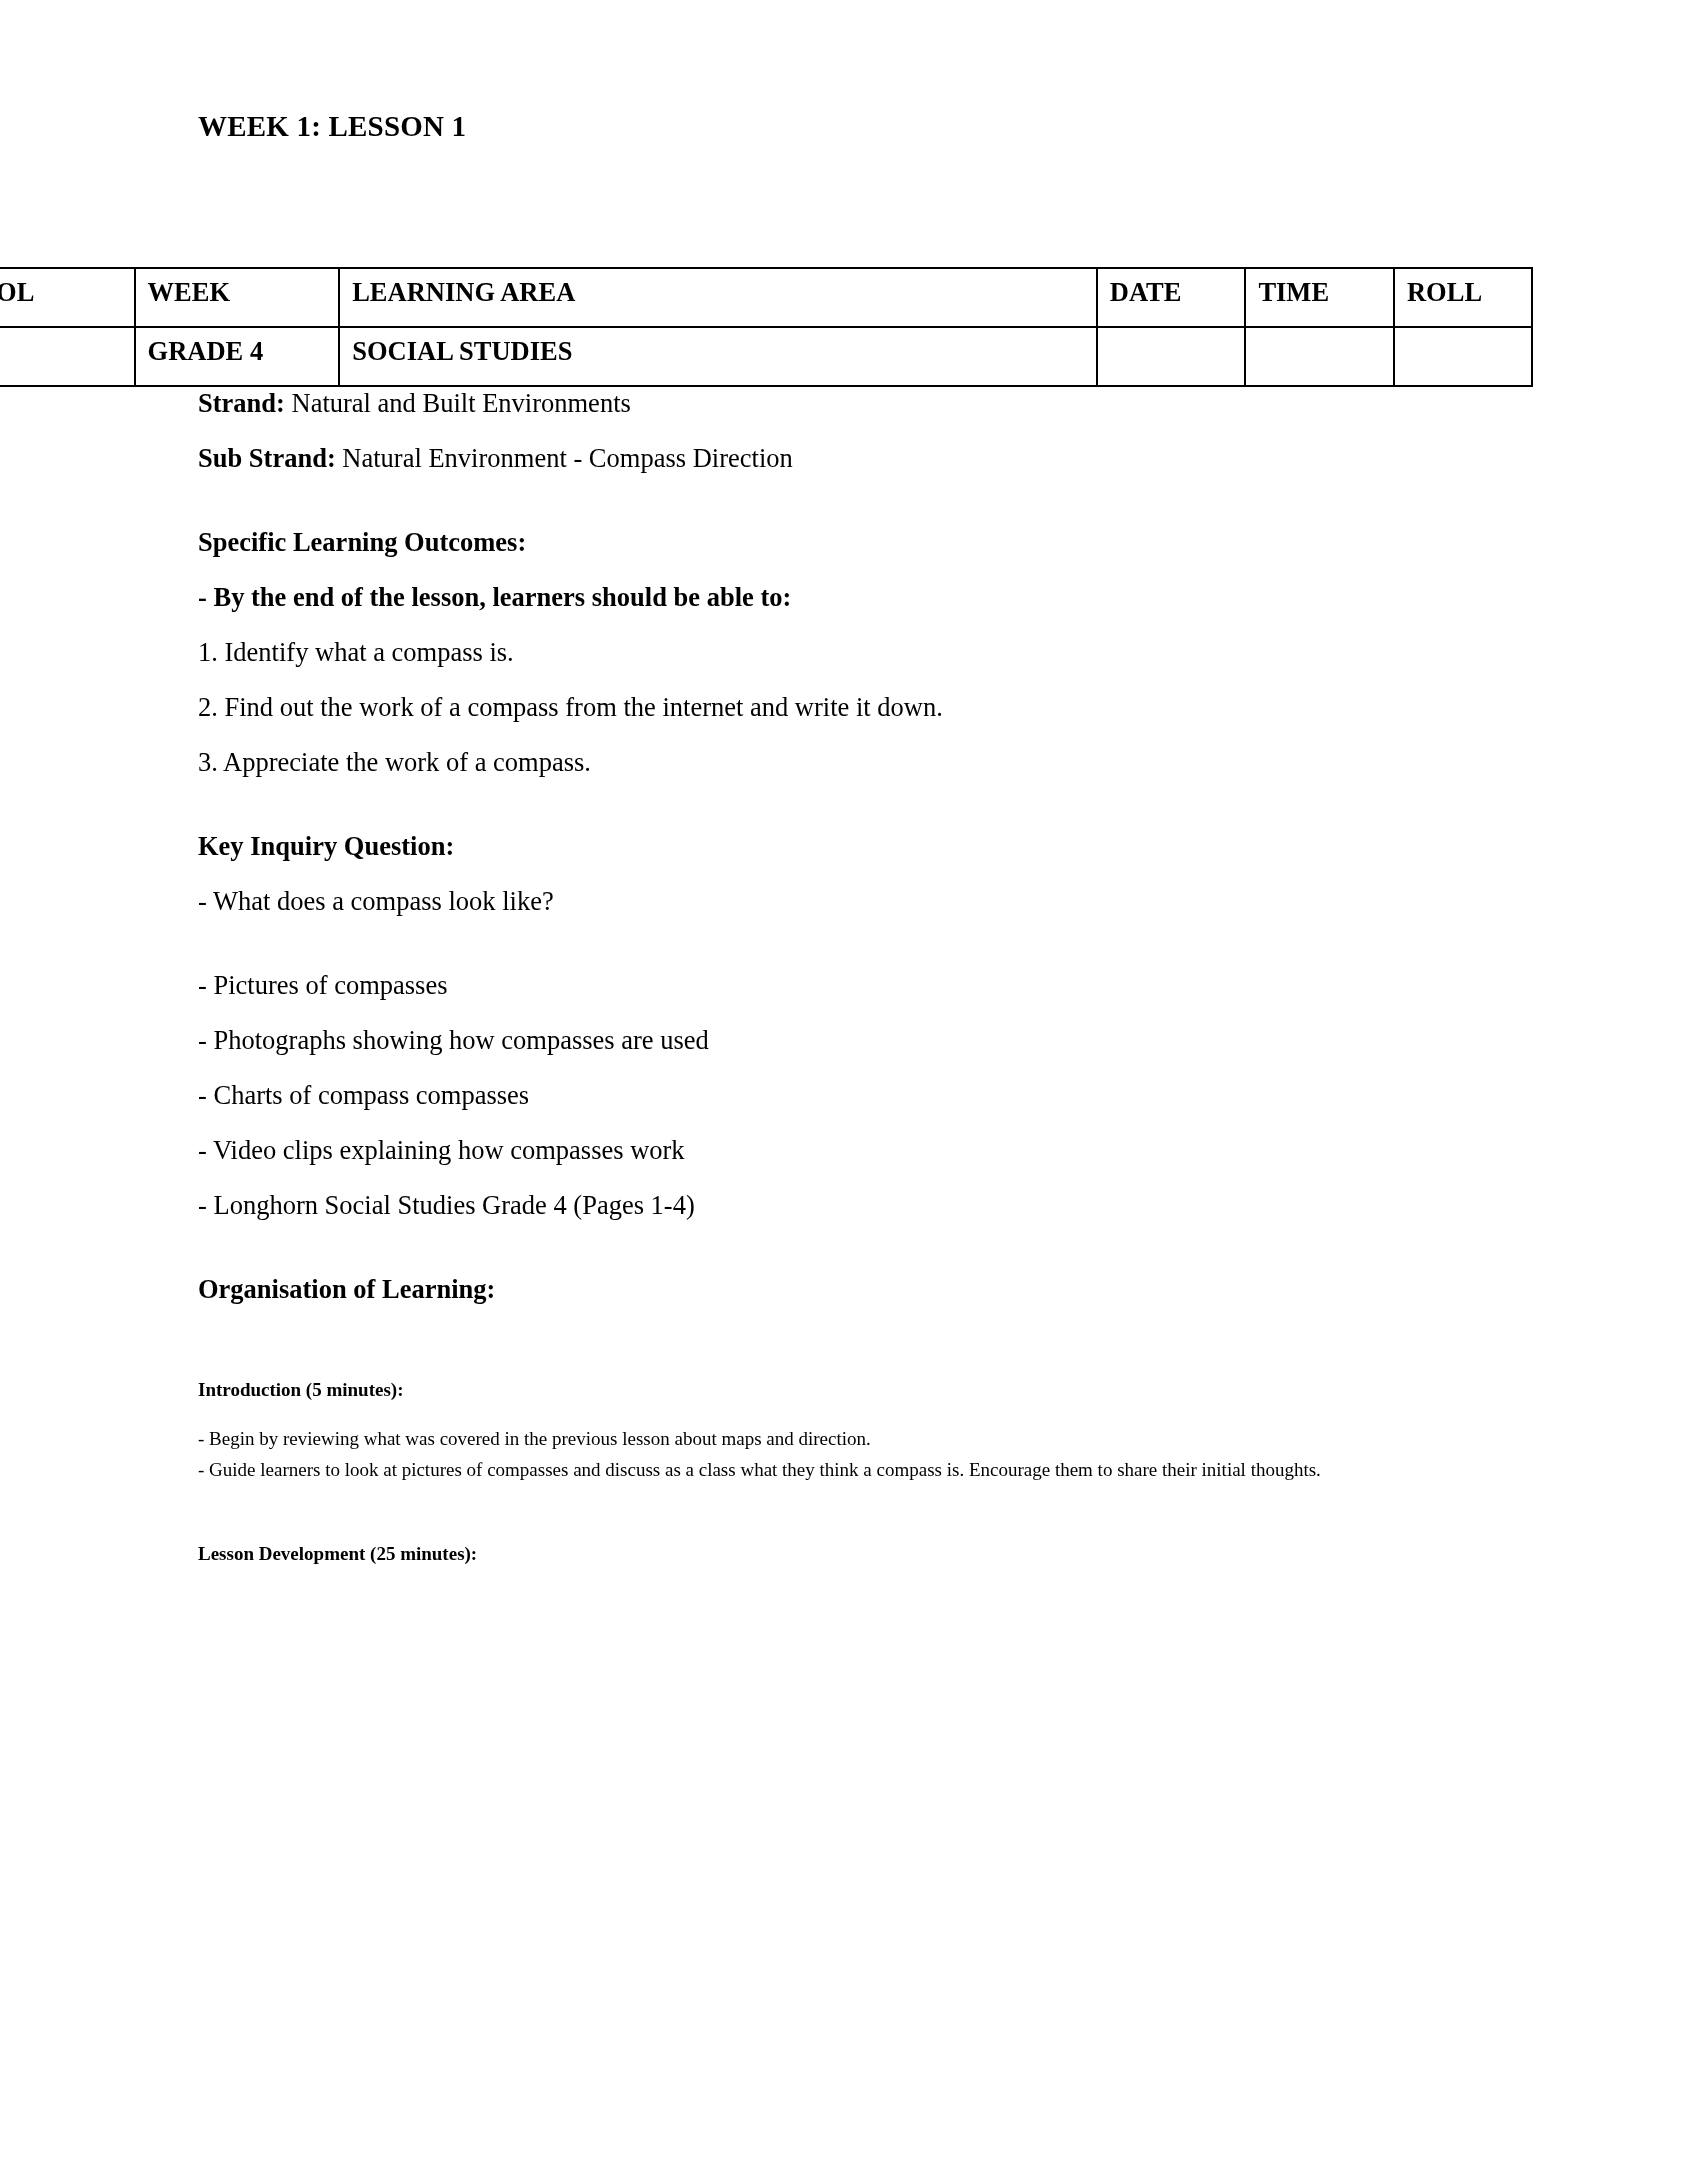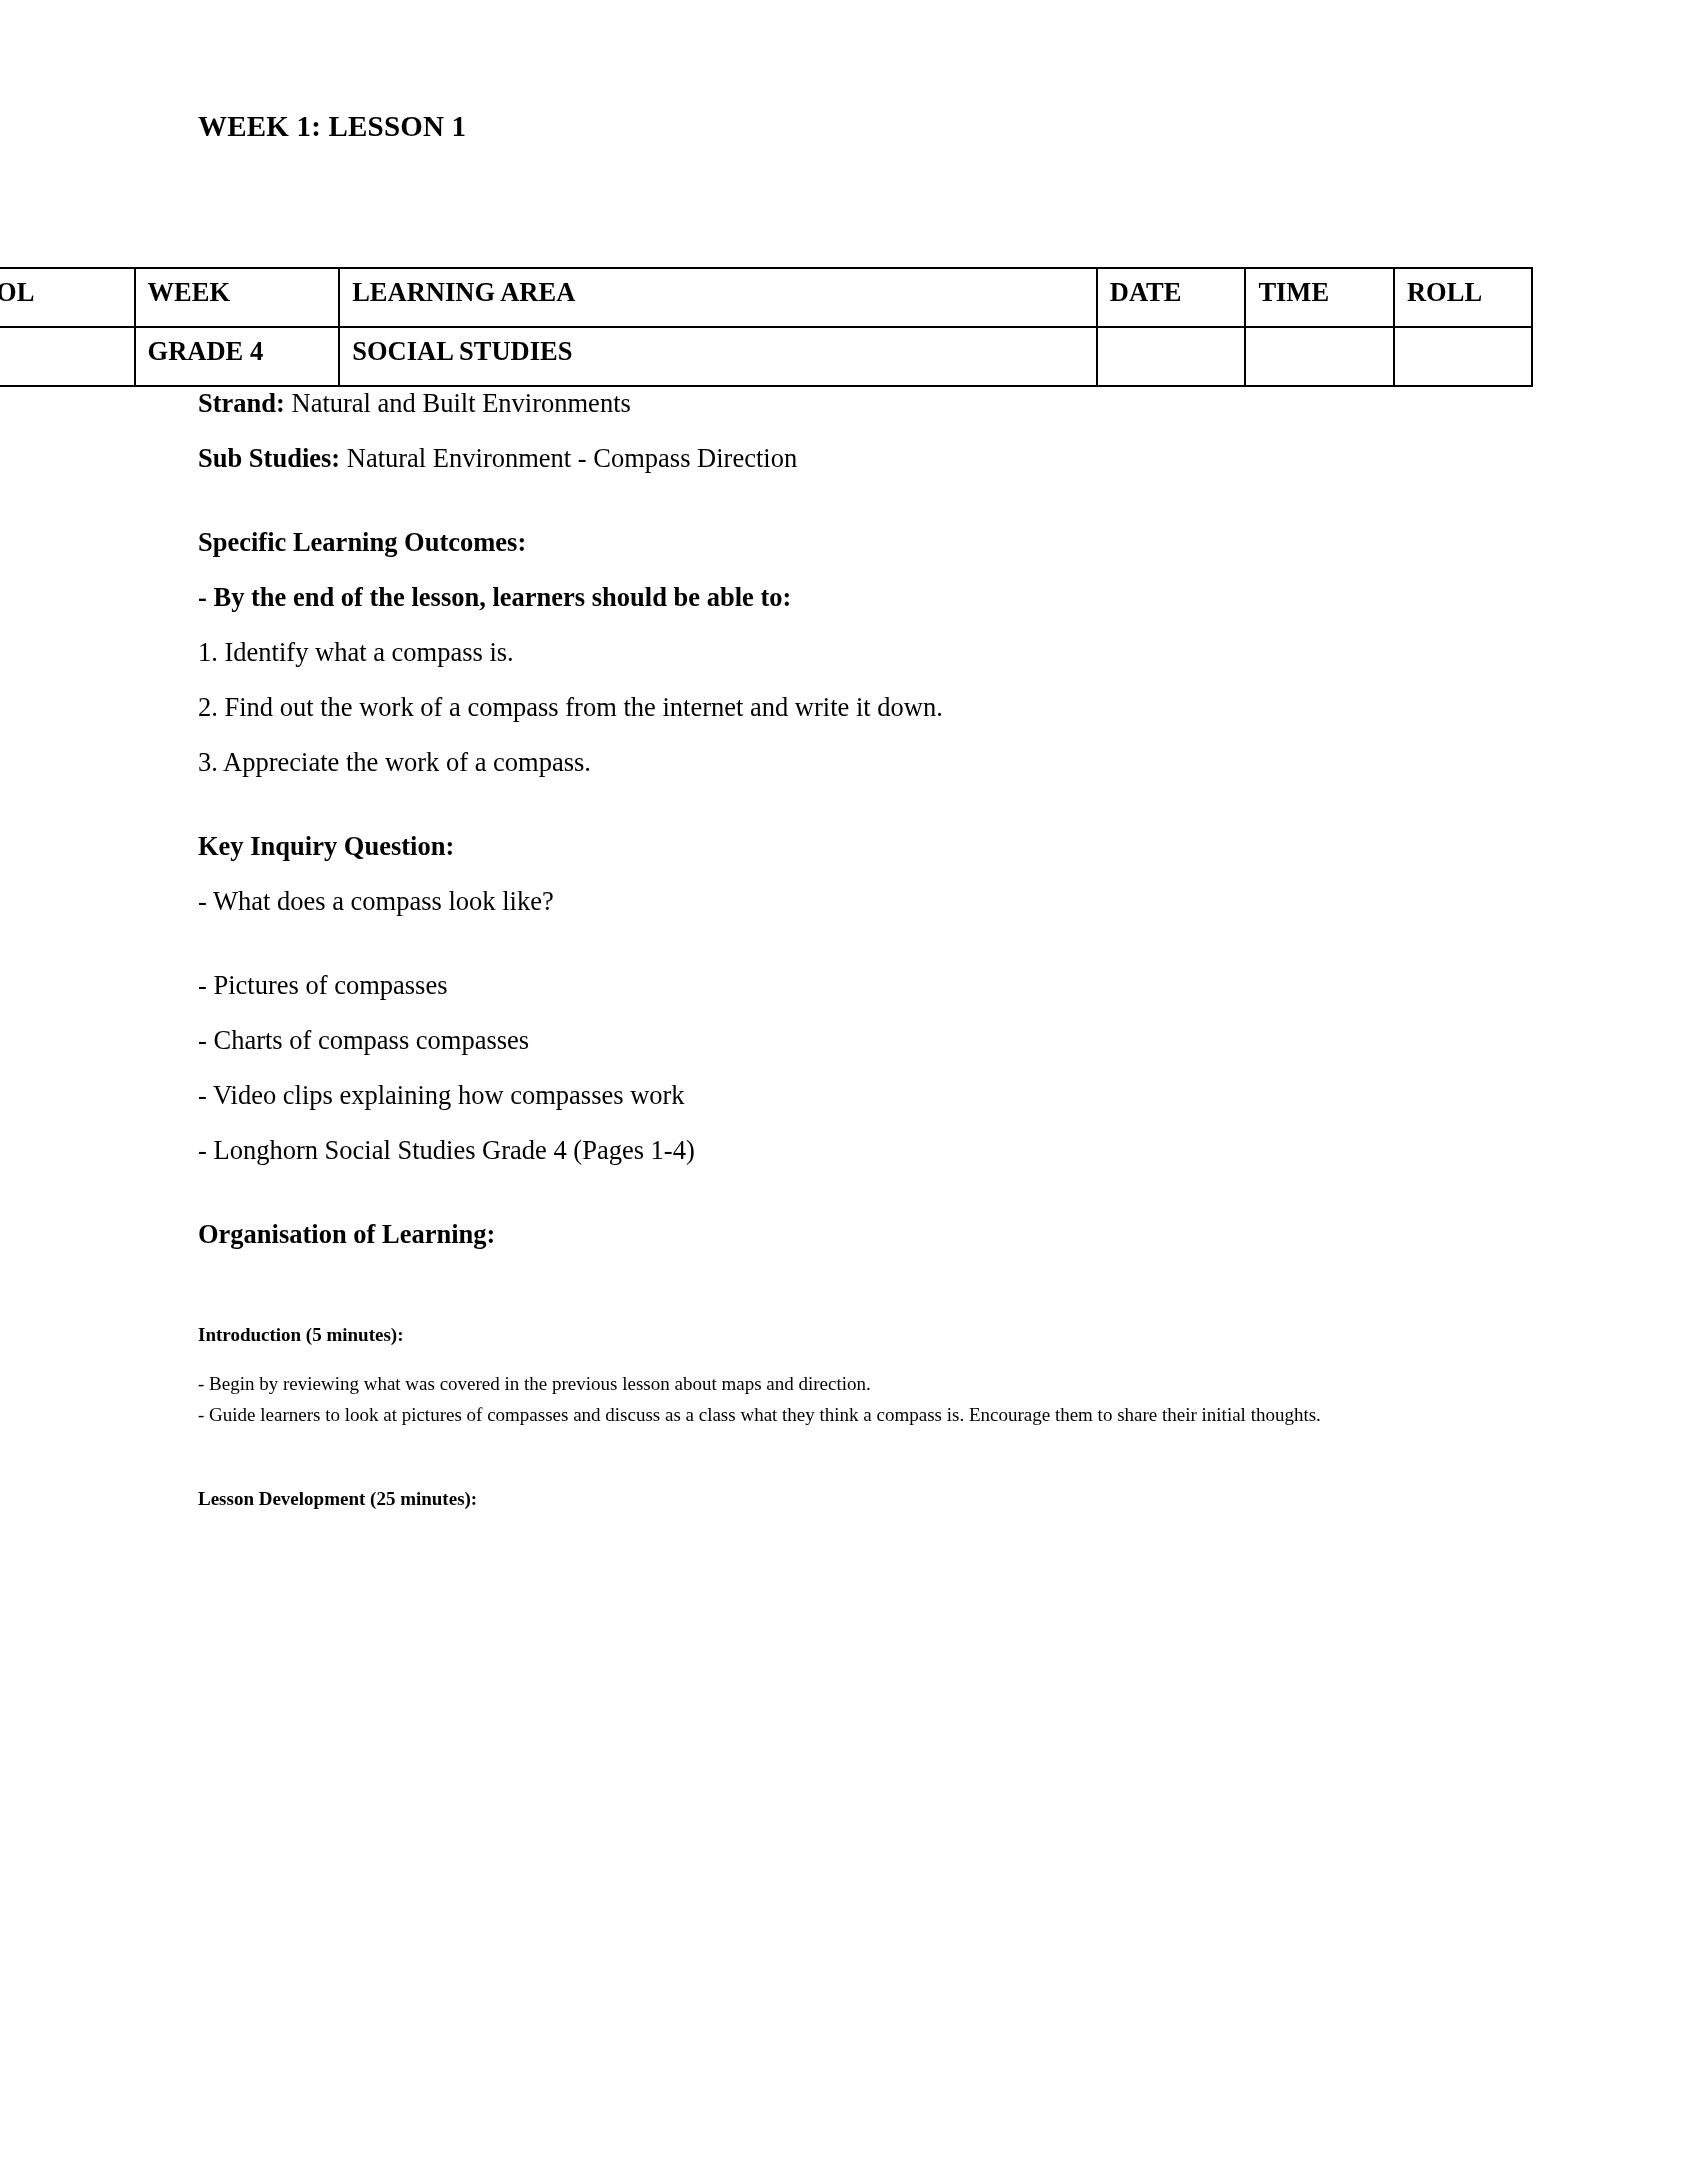--- a/index.html
+++ b/index.html
@@ -135,39 +135,40 @@
     </table>
   </div>
 
   <div class="body-area">
 
     <p class="line">
       <span class="lbl">Strand:</span><span> </span><span>Natural and Built Environments</span>
     </p>
 
     <p class="line">
-      <span class="lbl">Sub Studies:</span><span> </span><span>Natural Environment - Compass Direction</span>
+      <span class="lbl">Sub Strand:</span><span> </span><span>Natural Environment - Compass Direction</span>
     </p>
 
     <div class="gap-lg"></div>
 
     <p class="heading">Specific Learning Outcomes:</p>
     <p class="heading">- By the end of the lesson, learners should be able to:</p>
     <p class="line">1. Identify what a compass is.</p>
     <p class="line">2. Find out the work of a compass from the internet and write it down.</p>
     <p class="line">3. Appreciate the work of a compass.</p>
 
     <div class="gap-lg"></div>
 
     <p class="heading">Key Inquiry Question:</p>
     <p class="line">- What does a compass look like?</p>
 
     <div class="gap-lg"></div>
 
     <p class="line">- Pictures of compasses</p>
+    <p class="line">- Photographs showing how compasses are used</p>
     <p class="line">- Charts of compass compasses</p>
     <p class="line">- Video clips explaining how compasses work</p>
     <p class="line">- Longhorn Social Studies Grade 4 (Pages 1-4)</p>
 
     <div class="gap-lg"></div>
 
     <p class="heading">Organisation of Learning:</p>
 
     <div class="gap-lg"></div>
     <div class="gap-md"></div>

